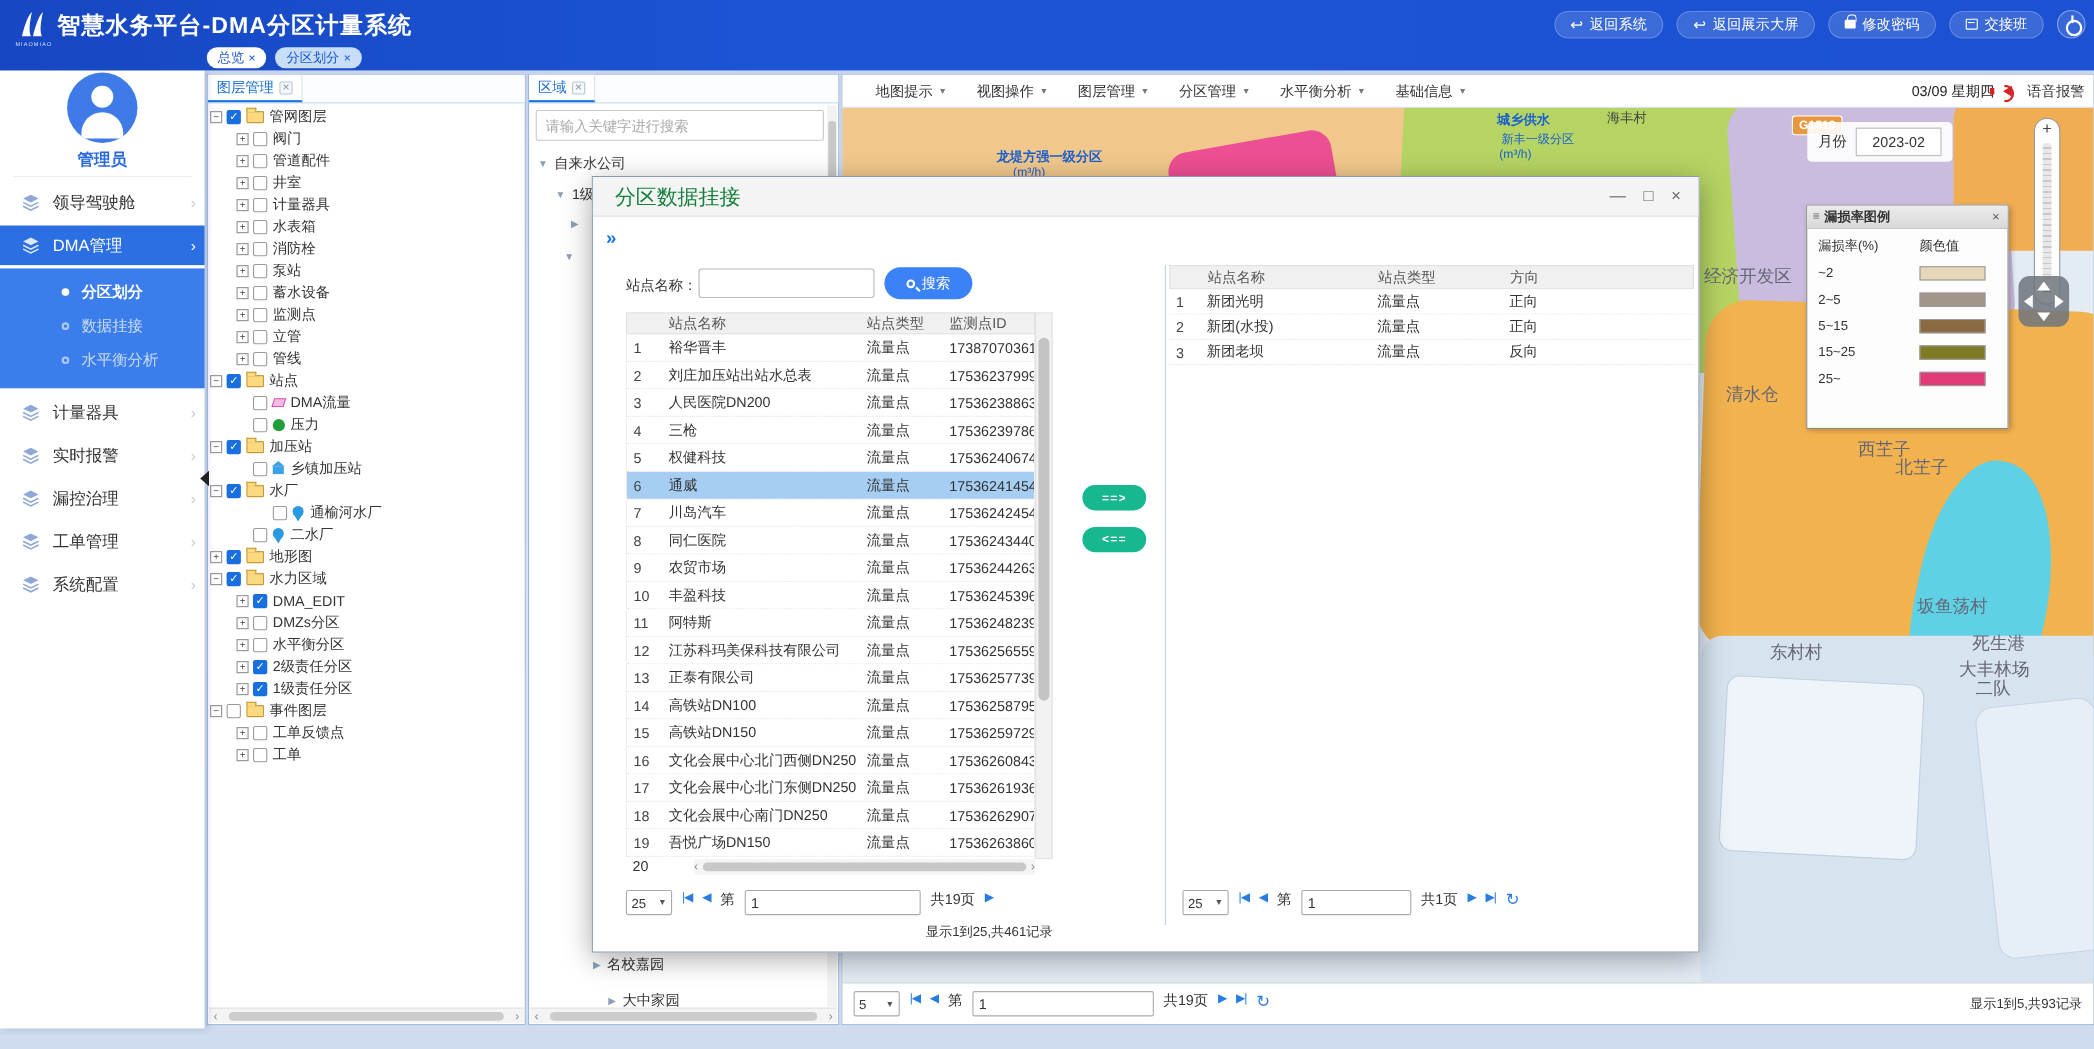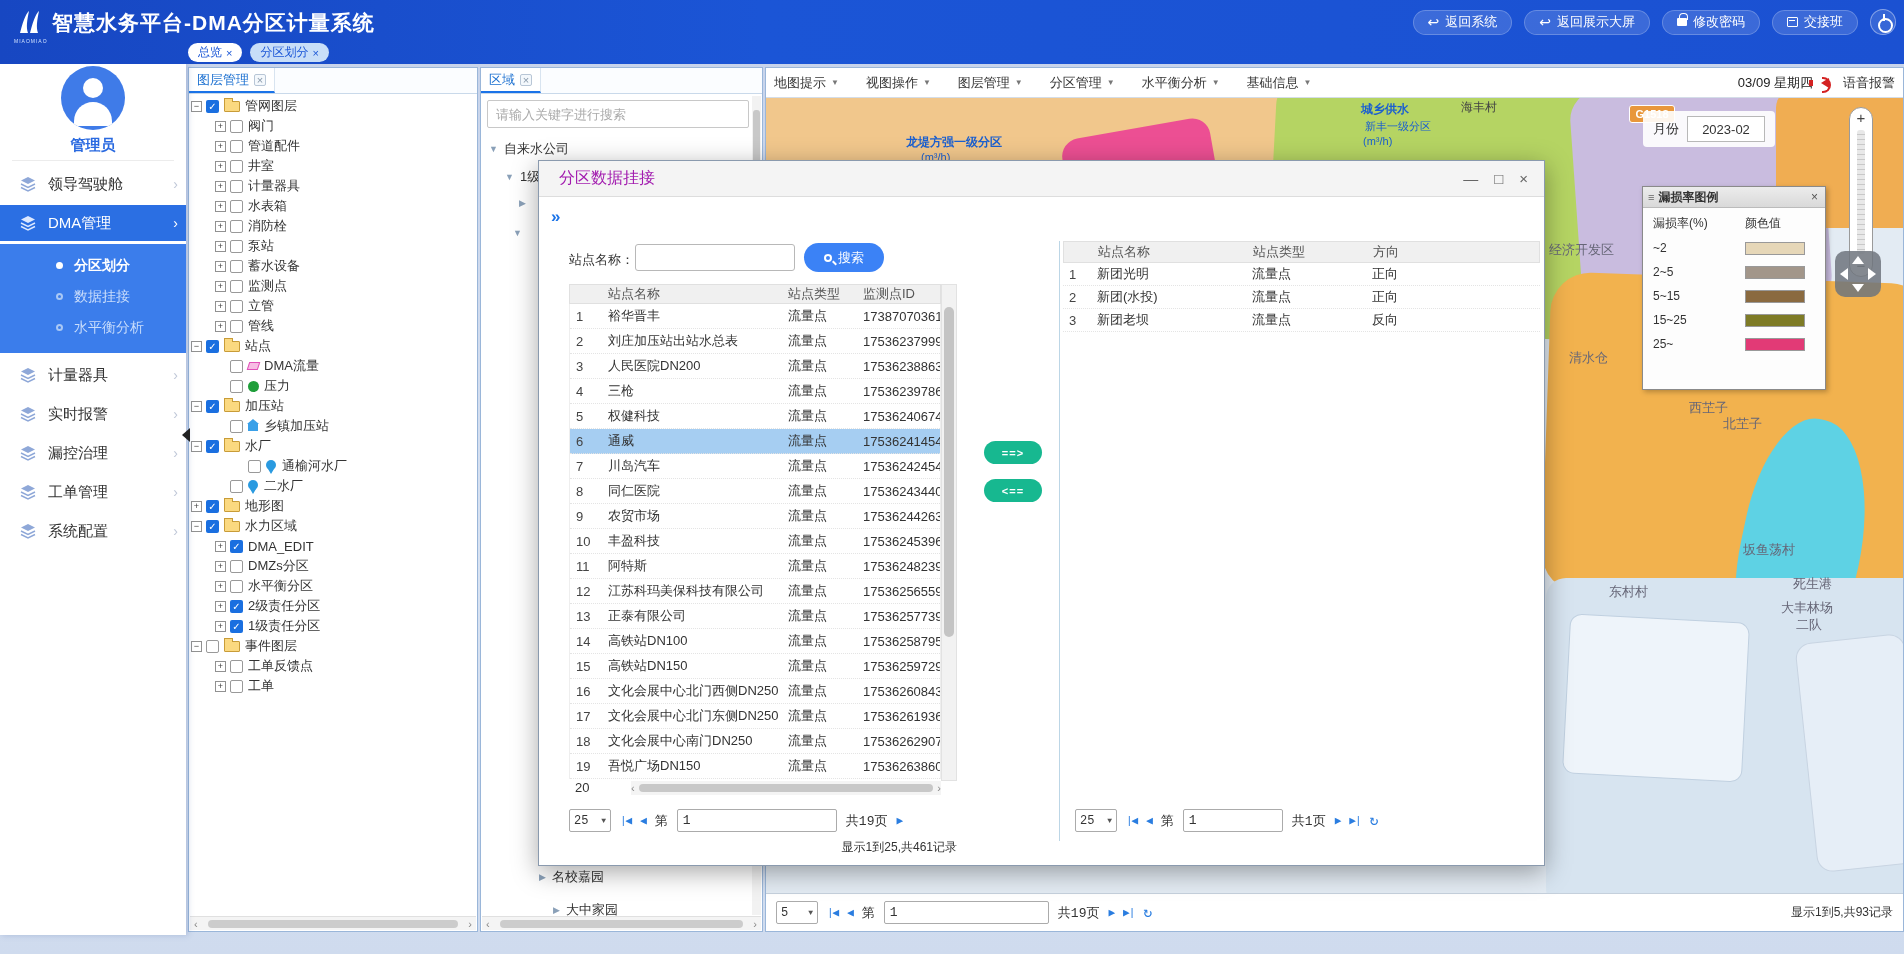--- a/index.html
+++ b/index.html
@@ -110,37 +110,37 @@
   .rnode { position:absolute; font-size:13px; color:#333; display:flex; align-items:center; gap:6px; }
   .tri { font-size:9px; color:#8aa0b8; }
   #region-vscroll { position:absolute; right:1px; top:28px; width:9px; bottom:16px; background:#f2f2f2; }
   #region-vscroll .thumb { position:absolute; left:1px; top:14px; width:7px; height:90px;
     background:#c8c8c8; border-radius:3px; }
 
   
   #map-area { position:absolute; left:765px; top:67px; width:1139px; height:865px;
     background:#fff; border:1px solid #9ab6d9; }
   #map-toolbar { position:absolute; left:0; top:0; right:0; height:30px; background:#fff;
-    border-bottom:1px solid #d4dde8; display:flex; align-items:center; padding:0 8px 0 8px; z-index:6; }
+    border-bottom:1px solid #d4dde8; display:flex; align-items:center; padding:0 8px 0 30px; z-index:6; }
   .mtb-item { display:flex; align-items:center; gap:5px; font-size:13px; color:#333;
     margin-right:27px; cursor:pointer; white-space:nowrap; }
   .mtb-item .caret { font-size:8px; color:#777; }
   #toolbar-right { margin-left:auto; display:flex; align-items:center; gap:8px; }
   #date-text { font-size:13px; color:#222; }
   .speaker { width:0; height:0; border-top:5px solid transparent; border-bottom:5px solid transparent;
     border-right:8px solid #d42222; position:relative; display:inline-block; margin-right:6px; }
   .speaker:before { content:""; position:absolute; left:-12px; top:-3px; width:4px; height:6px; background:#d42222; }
   .speaker:after { content:""; position:absolute; left:1px; top:-6px; width:7px; height:12px;
     border:2px solid #d42222; border-left:none; border-radius:0 9px 9px 0; }
   #voice-text { font-size:13px; color:#333; }
 
   #map-canvas { position:absolute; left:0; top:30px; width:1137px; height:795px; overflow:hidden;
     background:#e3ebf3; }
   .blob { position:absolute; }
-  .mlabel { position:absolute; font-size:13px; color:#667; white-space:nowrap; }
+  .mlabel { position:absolute; font-size:16px; color:#667; white-space:nowrap; }
   .mlabel.blue { color:#1a5fd0; font-weight:bold; font-size:12px; }
   .mlabel.blue-sm { color:#1a5fd0; font-size:11px; }
   .mlabel.dark { color:#444; font-size:12px; }
   #g-badge { position:absolute; left:863px; top:7px; width:46px; height:18px; background:#e8973c;
     border:1px solid #fff; border-radius:3px; color:#fff; font-size:11px; font-weight:bold;
     text-align:center; line-height:16px; }
 
   #month-box { position:absolute; left:877px; top:13px; display:flex; align-items:center; gap:8px;
     background:rgba(255,255,255,.9); border-radius:4px; padding:5px 10px; }
   #month-box label { font-size:13px; color:#333; }
@@ -174,35 +174,35 @@
   #compass .s { left:17px; bottom:5px; border-left:6px solid transparent; border-right:6px solid transparent; border-top:8px solid #fff; }
   #compass .w { left:5px; top:17px; border-top:6px solid transparent; border-bottom:6px solid transparent; border-right:8px solid #fff; }
   #compass .e { right:5px; top:17px; border-top:6px solid transparent; border-bottom:6px solid transparent; border-left:8px solid #fff; }
 
   
   #map-bottom { position:absolute; left:0; right:0; bottom:0; height:38px; background:#fff;
     border-top:1px solid #c5d0dc; display:flex; align-items:center; padding:0 10px; z-index:6; }
   #map-bottom .summary { margin-left:auto; font-size:12px; color:#333; }
 
   
-  .pager { display:flex; align-items:center; gap:9px; font-size:13px; color:#333;font-family:Liberation Mono, monospace; }
+  .pager { display:flex; align-items:flex-start; gap:9px; font-size:13px; color:#333; }
   .psel { min-width:42px; height:23px; border:1px solid #ababab; border-radius:2px; background:#fff;
     display:flex; align-items:center; justify-content:space-between; padding:0 4px; font-size:12px; cursor:pointer; }
   .psel .caret { font-size:8px; color:#555; }
   .parrow { color:#2a7de0; font-size:11px; letter-spacing:-1px; cursor:pointer; white-space:nowrap; }
   .pinput { height:23px; border:1px solid #ababab; border-radius:2px; font-size:13px; padding:0 5px;
     color:#333; font-family:inherit; }
   .prefresh { color:#2a7de0; font-size:15px; cursor:pointer; }
 
   
   #modal { position:absolute; left:538px; top:160px; width:1007px; height:706px; background:#fff;
     border:1px solid #8a9aae; box-shadow:0 6px 24px rgba(0,0,0,.35); z-index:40; }
   #modal-title { height:36px; background:#f4f4f4; border-bottom:1px solid #ddd; display:flex;
     align-items:center; padding:0 16px 0 20px; }
-  #modal-title .t { font-size:16px; color:#a21caf; flex:1; }
+  #modal-title .t { font-size:19px; color:#15803d; flex:1; }
   #modal-title .mc { color:#666; font-size:15px; margin-left:16px; cursor:pointer; line-height:15px; }
   #modal-tabs { position:absolute; left:0; top:36px; right:0; height:42px; border-bottom:1px solid #dde6ee;
     display:flex; align-items:flex-end; padding:0 0 0 38px; }
   #modal-collapse { position:absolute; left:12px; top:46px; color:#1a73e8; font-size:17px;
     font-weight:bold; cursor:pointer; }
   .dtab { height:30px; margin-right:3px; padding:0 14px; display:flex; align-items:center;
     background:#d9eaf6; border:1px solid #aecbe0; border-bottom:none; font-size:13px; color:#335;
     cursor:pointer; border-radius:3px 3px 0 0; }
   .dtab.active { background:#fff; font-weight:bold; color:#222; }
 

